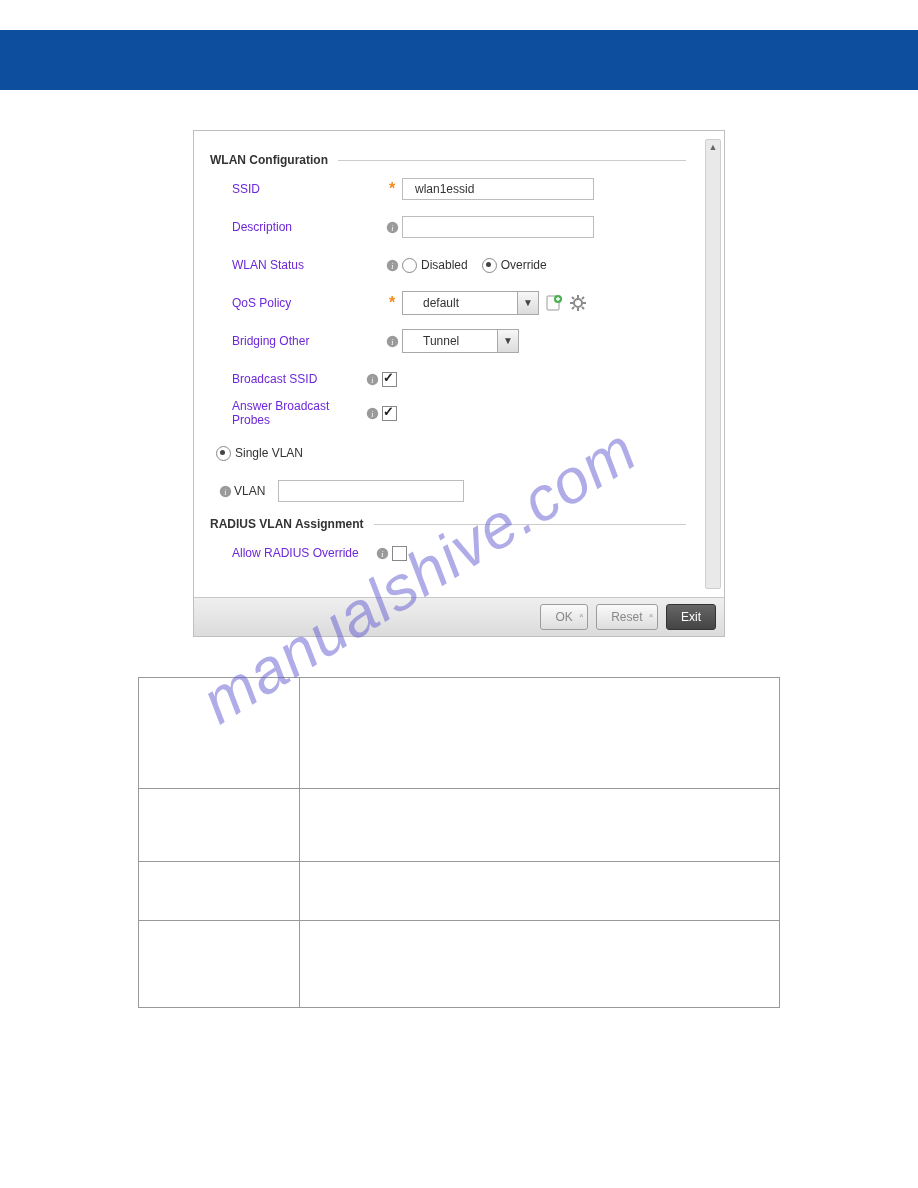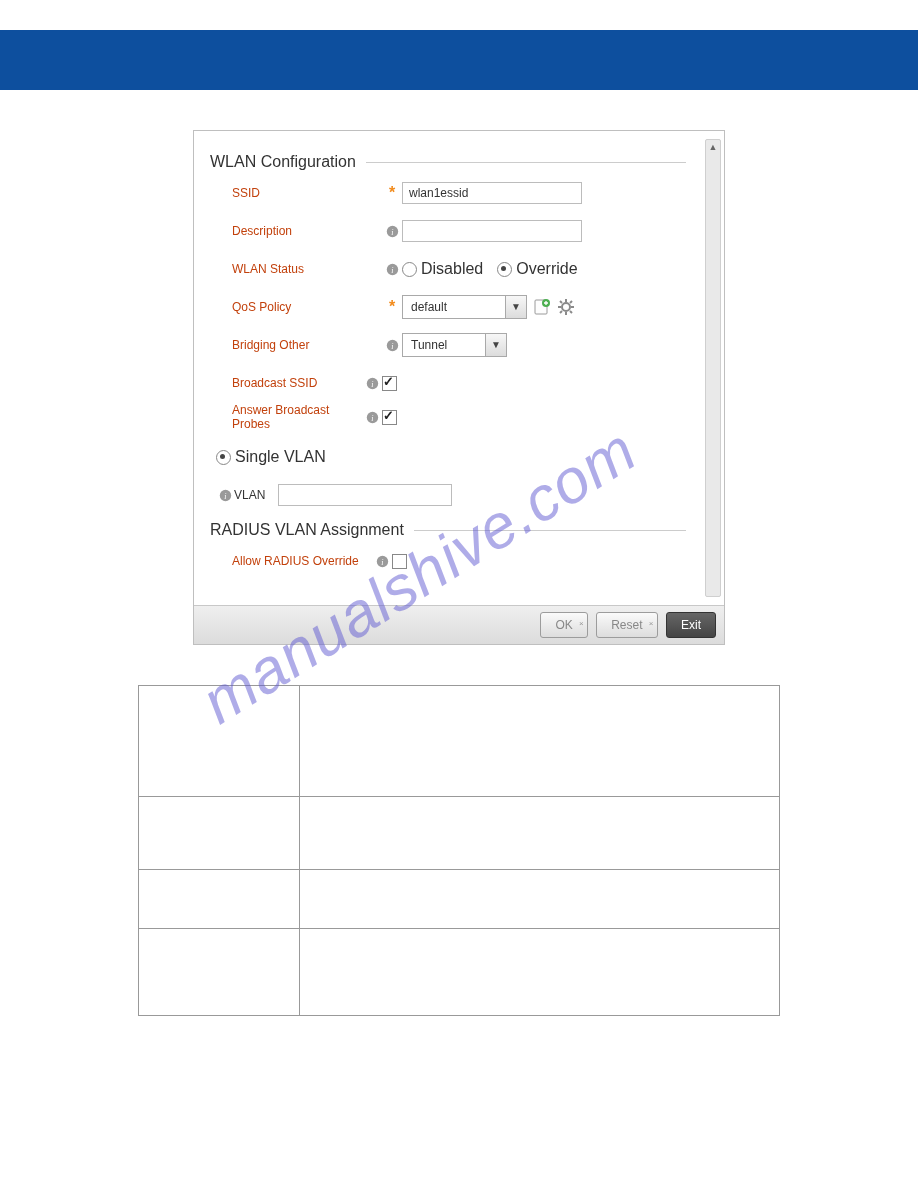--- a/index.html
+++ b/index.html
@@ -42,22 +42,22 @@
   .scroll-arrow {
     width: 12px;
     height: 12px;
     margin: 1px auto;
     color: #666;
     font-size: 9px;
     text-align: center;
     line-height: 12px;
   }
   .section-head {
-    font-weight: normal;
-    font-size: 16px;
+    font-weight: bold;
+    font-size: 12px;
     color: #333;
     display: flex;
     align-items: center;
     margin: 8px 0 10px 0;
   }
   .section-head .line {
     flex: 1;
     height: 1px;
     background: #ccc;
     margin-left: 10px;
@@ -65,40 +65,40 @@
   }
   .row {
     display: flex;
     align-items: center;
     margin: 8px 0 14px 22px;
     min-height: 24px;
   }
   .row .label {
     width: 150px;
     font-size: 12px;
-    color: #c2410c;
+    color: #6d28d9;
   }
   .row .icon-slot {
     width: 20px;
     text-align: center;
   }
   .req {
     color: #f28b1c;
     font-size: 16px;
     font-weight: bold;
   }
   .info-svg {
     width: 13px;
     height: 13px;
     vertical-align: middle;
   }
   input[type=text].t {
     height: 20px;
     border: 1px solid #bcbcbc;
-    padding: 0 6px;
+    padding: 0 12px;
     font-size: 12px;
     color: #333;
     background: #fff;
   }
   .w178 { width: 166px; }
   .radio, .check {
     width: 13px;
     height: 13px;
     border: 1px solid #888;
     display: inline-block;
@@ -118,30 +118,31 @@
   }
   .check.sel::after {
     content: "✓";
     position: absolute;
     top: -3px; left: 0px;
     font-size: 13px;
     color: #222;
     font-weight: bold;
   }
   .radio-lbl {
-    font-size: 16px;
+    font-size: 12px;
     margin-right: 14px;
     vertical-align: middle;
   }
   .select-box {
     display: inline-flex;
     align-items: stretch;
     border: 1px solid #a9a9a9;
     height: 22px;
     background: #fff;
+    padding-left: 12px;
   }
   .select-box .sval {
     padding: 0 8px;
     line-height: 22px;
     font-size: 12px;
     min-width: 66px;
   }
   .select-box .sbtn {
     width: 20px;
     border-left: 1px solid #a9a9a9;

